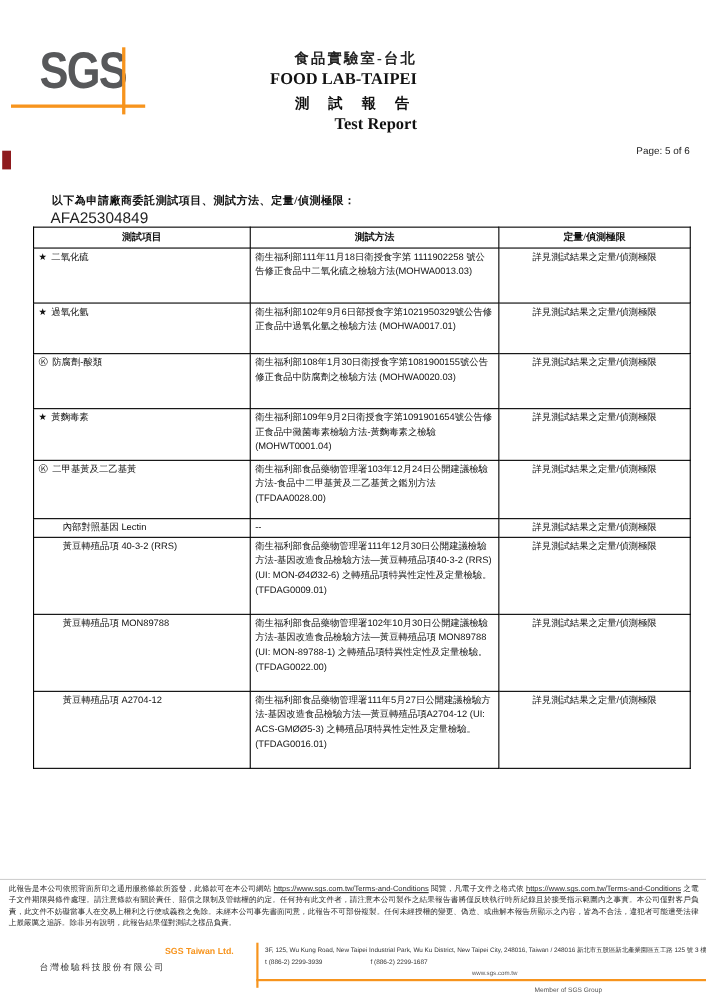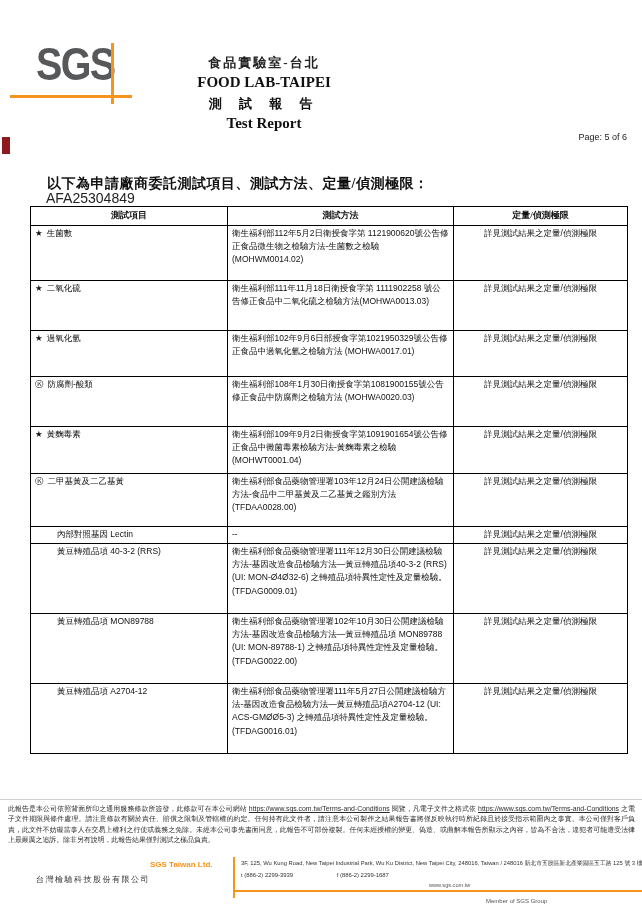--- a/index.html
+++ b/index.html
@@ -8,30 +8,30 @@
     font-family:"Liberation Sans","DejaVu Sans",sans-serif;color:#1a1a1a;overflow:hidden;
   }
   
   .logo-text{
     position:absolute;left:36px;top:40px;font-family:"Liberation Sans","DejaVu Sans",sans-serif;
     font-weight:700;font-size:47px;line-height:1;color:#57585A;letter-spacing:-2px;
     transform:scaleX(0.84);transform-origin:left top;
   }
   .logo-hline{position:absolute;left:10px;top:95px;width:122px;height:3px;background:#F7941D;}
   .logo-vline{position:absolute;left:111px;top:43px;width:3px;height:61px;background:#F7941D;}
-  .titles{position:absolute;left:149px;top:54px;width:230px;text-align:center;}
+  .titles{position:absolute;left:149px;top:44px;width:230px;text-align:right;}
   .title-zh{font-family:"Liberation Serif","DejaVu Serif",serif;font-size:13px;font-weight:600;letter-spacing:2px;color:#222;}
   .title-en{font-family:"Liberation Serif","DejaVu Serif",serif;font-size:15px;font-weight:700;margin-top:2px;color:#111;}
   .report-zh{font-family:"Liberation Serif","DejaVu Serif",serif;font-size:13px;font-weight:700;letter-spacing:7px;margin-top:4px;color:#111;}
   .report-en{font-family:"Liberation Serif","DejaVu Serif",serif;font-size:15px;font-weight:700;margin-top:2px;color:#111;}
   .page-label{position:absolute;right:15px;top:132px;font-size:9px;color:#222;}
   .edge-mark{position:absolute;left:2px;top:137px;width:8px;height:17px;background:#8E1A1D;}
   
   .intro-line{position:absolute;left:47px;top:175px;font-family:"Liberation Serif","DejaVu Serif",serif;
-    font-weight:700;font-size:14px;letter-spacing:0.5px;color:#111;}
+    font-weight:700;font-size:10px;letter-spacing:0.5px;color:#111;}
   .report-no{position:absolute;left:46px;top:190px;font-size:14px;color:#222;}
   
   table.test-table{position:absolute;left:30px;top:206px;width:597px;border-collapse:collapse;
     font-size:8.5px;line-height:1.55;table-layout:fixed;color:#111;}
   .test-table th,.test-table td{border:1px solid #000;vertical-align:top;padding:1px 4px;}
   .test-table th{font-family:"Liberation Serif","DejaVu Serif",serif;font-weight:700;
     text-align:center;font-size:9px;padding:2px 1px;height:14px;}
   .col-item{width:197px;} .col-method{width:226px;} .col-limit{width:174px;}
   .cell-item{padding-left:6px;}
   .cell-item.indent{padding-left:26px;}
@@ -82,25 +82,20 @@
         <col class="col-limit">
     </colgroup>
     <thead>
       <tr>
           <th>測試項目</th>
           <th>測試方法</th>
           <th>定量/偵測極限</th>
         </tr>
     </thead>
     <tbody>
-        <tr style="height: 55px;">
-          <td class="cell-item"><span class="marker">★</span><span>生菌數</span></td>
-          <td class="cell-method">衛生福利部112年5月2日衛授食字第 1121900620號公告修正食品微生物之檢驗方法-生菌數之檢驗(MOHWM0014.02)</td>
-          <td class="cell-limit">詳見測試結果之定量/偵測極限</td>
-        </tr>
         <tr style="height: 50px;">
           <td class="cell-item"><span class="marker">★</span><span>二氧化硫</span></td>
           <td class="cell-method">衛生福利部111年11月18日衛授食字第 1111902258 號公告修正食品中二氧化硫之檢驗方法(MOHWA0013.03)</td>
           <td class="cell-limit">詳見測試結果之定量/偵測極限</td>
         </tr>
         <tr style="height: 46px;">
           <td class="cell-item"><span class="marker">★</span><span>過氧化氫</span></td>
           <td class="cell-method">衛生福利部102年9月6日部授食字第1021950329號公告修正食品中過氧化氫之檢驗方法 (MOHWA0017.01)</td>
           <td class="cell-limit">詳見測試結果之定量/偵測極限</td>
         </tr>

